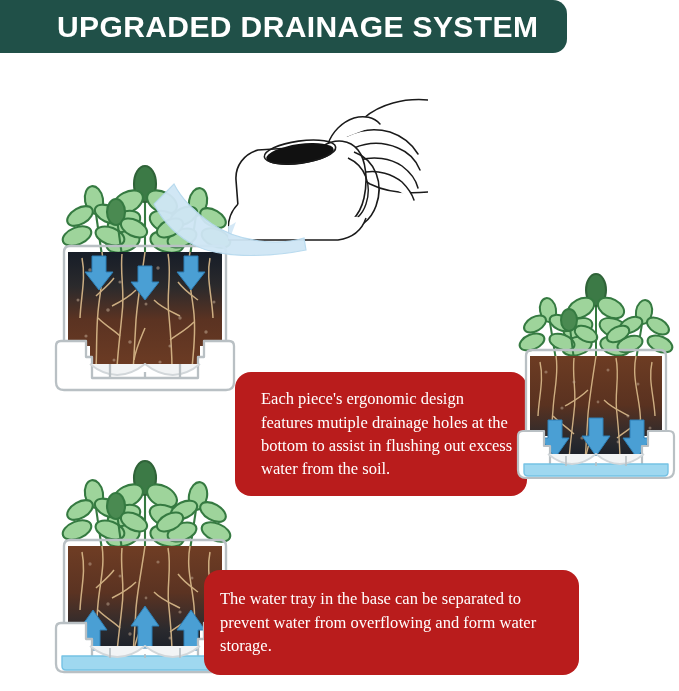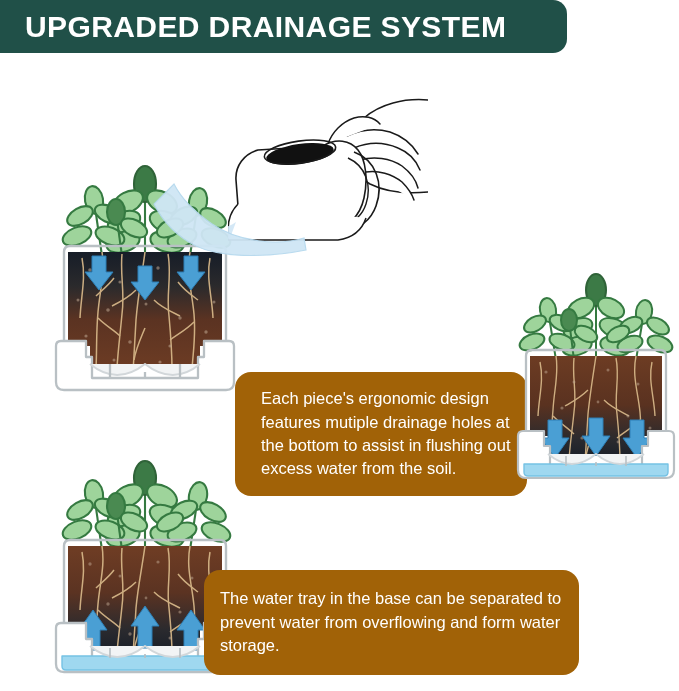--- a/index.html
+++ b/index.html
@@ -17,33 +17,33 @@
     position:absolute;left:0;top:0;width:567px;height:53px;
     background:#205048;
     border-top-right-radius:14px;border-bottom-right-radius:14px;
     display:flex;align-items:center;
   }
   .banner-title{
     color:#ffffff;
     font-weight:bold;
     font-size:30px;
     letter-spacing:0.4px;
-    margin-left:25px;
+    margin-left:57px;
     white-space:nowrap;
     line-height:1;
   }
 
   
   .callout{
     position:absolute;
-    background:#a16207;
+    background:#b91c1c;
     border-radius:16px;
     color:#ffffff;
     box-sizing:border-box;
-    display:flex;align-items:center;
+    display:flex;align-items:center;font-family:Liberation Serif, serif;
   }
   .callout p{
     margin:0;
     font-size:16.5px;
     line-height:1.42;
     font-weight:500;
     color:#ffffff;
   }
   #callout-1{left:235px;top:372px;width:292px;height:124px;padding:10px 14px 10px 26px;}
   #callout-2{left:204px;top:570px;width:375px;height:105px;padding:8px 14px 8px 16px;}

